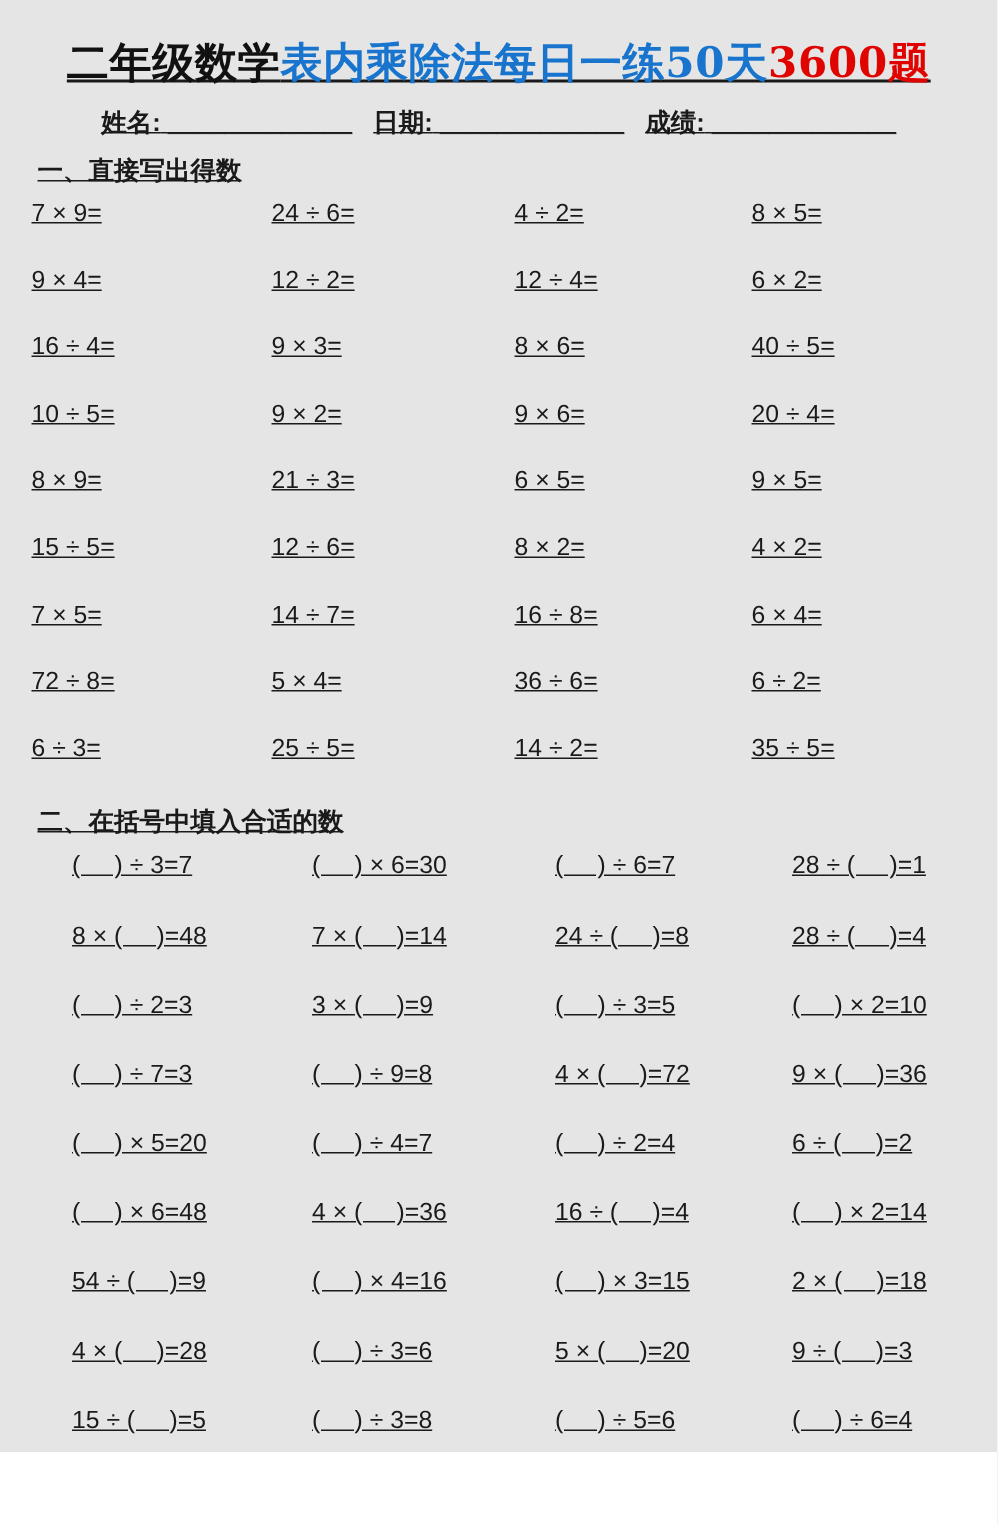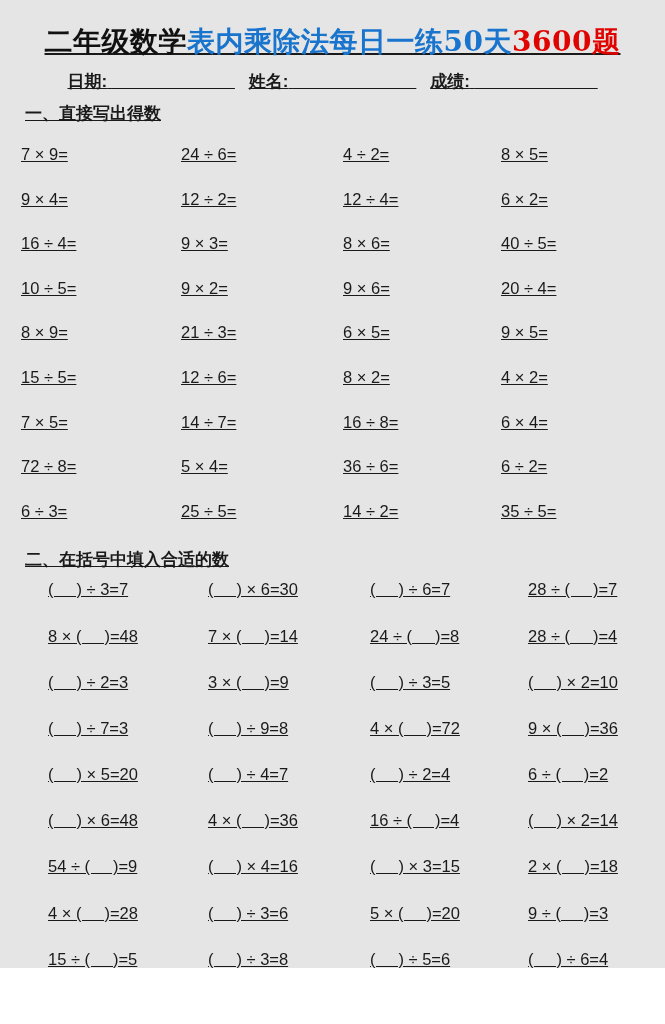--- a/index.html
+++ b/index.html
@@ -41,21 +41,21 @@
     font-weight:bold;
     font-size:17px;
     line-height:22px;
   }
   .sec-h.s2{margin-top:5px;}
   .grid{
     display:grid;
     grid-template-columns:160px 162px 158px 1fr;
     padding-left:48px;
   }
-  .g1{grid-auto-rows:44.6px;margin-top:18px;padding-left:21px;}
+  .g1{grid-auto-rows:44.6px;margin-top:6px;padding-left:21px;}
   .g2{grid-auto-rows:46.2px;margin-top:7px;}
   .cell{
     white-space:pre;
     font-size:16.5px;
     line-height:22px;
   }
   .footer{
     position:absolute;
     left:25px;right:20px;top:977px;
     border-top:2px solid #666666;
@@ -67,22 +67,22 @@
   }
 </style>
 </head>
 <body>
 
 <div class="page">
 
   <h1 class="title"><span class="t-black">二年级数学</span><span class="t-blue">表内乘除法每日一练50天</span><span class="t-red">3600题</span></h1>
 
   <div class="info">
+    <span class="pair"><span>姓名:</span> <span>_____________</span></span>
     <span class="pair"><span>日期:</span> <span>_____________</span></span>
-    <span class="pair"><span>姓名:</span> <span>_____________</span></span>
     <span class="pair"><span>成绩:</span> <span>_____________</span></span>
   </div>
 
   <div class="sec-h">一、直接写出得数</div>
 
   <div class="grid g1">
     <span class="cell">7 × 9=</span>
     <span class="cell">24 ÷ 6=</span>
     <span class="cell">4 ÷ 2=</span>
     <span class="cell">8 × 5=</span>
@@ -119,21 +119,21 @@
     <span class="cell">14 ÷ 2=</span>
     <span class="cell">35 ÷ 5=</span>
   </div>
 
   <div class="sec-h s2">二、在括号中填入合适的数</div>
 
   <div class="grid g2">
     <span class="cell">(     ) ÷ 3=7</span>
     <span class="cell">(     ) × 6=30</span>
     <span class="cell">(     ) ÷ 6=7</span>
-    <span class="cell">28 ÷ (     )=7</span>
+    <span class="cell">28 ÷ (     )=1</span>
     <span class="cell">8 × (     )=48</span>
     <span class="cell">7 × (     )=14</span>
     <span class="cell">24 ÷ (     )=8</span>
     <span class="cell">28 ÷ (     )=4</span>
     <span class="cell">(     ) ÷ 2=3</span>
     <span class="cell">3 × (     )=9</span>
     <span class="cell">(     ) ÷ 3=5</span>
     <span class="cell">(     ) × 2=10</span>
     <span class="cell">(     ) ÷ 7=3</span>
     <span class="cell">(     ) ÷ 9=8</span>

